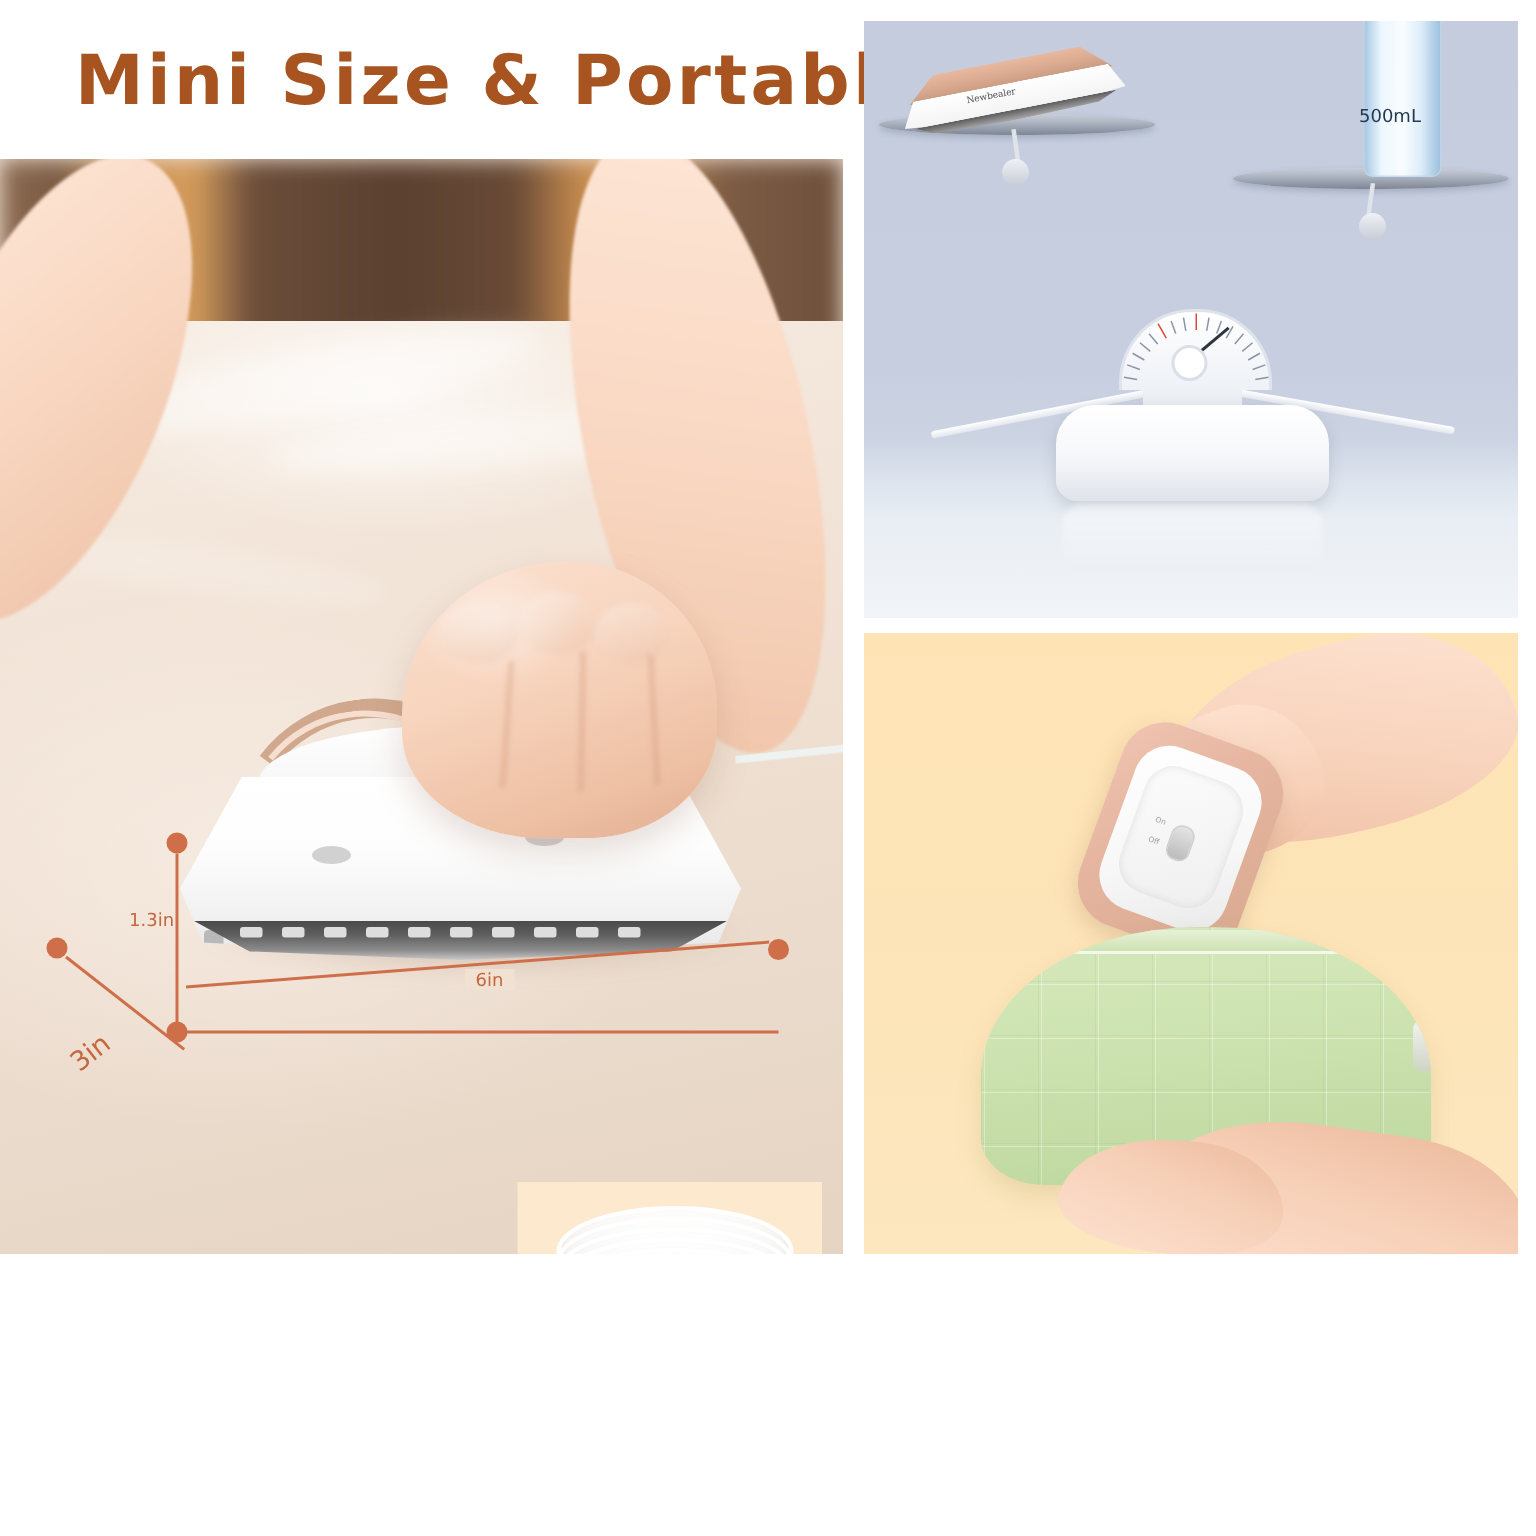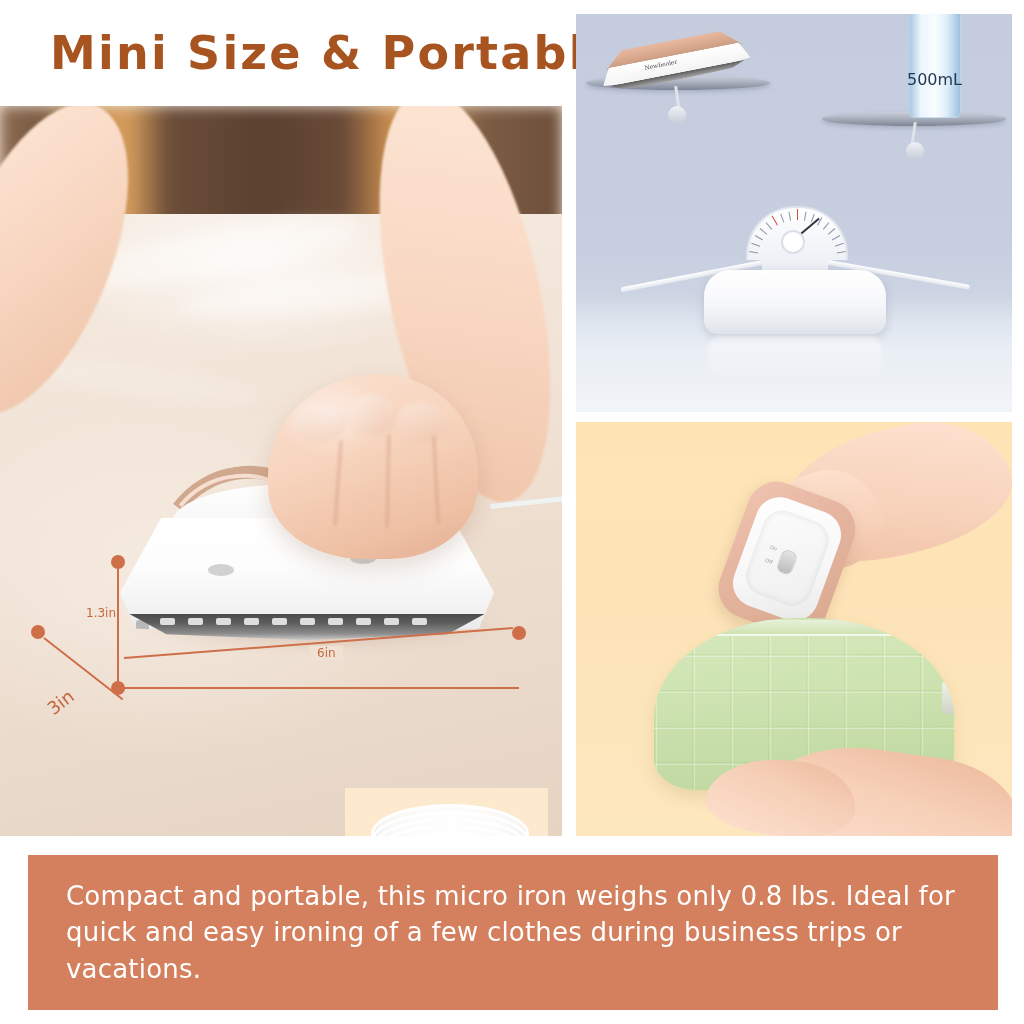--- a/index.html
+++ b/index.html
@@ -270,22 +270,22 @@
   .bottle-body{
     position:absolute;left:3px;top:24px;width:50px;height:126px;
     border-radius:12px 12px 6px 6px;
     background:linear-gradient(90deg,
       rgba(164,200,228,.85) 0%, rgba(238,249,255,.95) 22%,
       rgba(250,253,255,.98) 50%, rgba(224,240,252,.92) 74%,
       rgba(150,190,222,.85) 100%);
     border:1px solid rgba(190,215,235,.8);
   }
   .bottle-label{
-    position:absolute;left:0;top:104px;width:56px;text-align:right;
-    font-size:16px;color:#253a52;font-family:"DejaVu Sans",sans-serif;
+    position:absolute;left:0;top:104px;width:56px;text-align:left;
+    font-size:12px;color:#253a52;font-family:"DejaVu Sans",sans-serif;
   }
 
   
   .panel-pouch{
     position:absolute;left:576px;top:422px;width:436px;height:414px;
     background:linear-gradient(180deg,#fee4b5 0%,#fde4b8 50%,#fde7bf 100%);
     overflow:hidden;
   }
   .p-hand-top{
     position:absolute;left:196px;top:8px;width:240px;height:126px;
@@ -537,17 +537,14 @@
     <div class="pouch">
       <div class="pouch-check"></div>
       <div class="pouch-zip"></div>
       <div class="pouch-zip-pull"></div>
     </div>
 
     <div class="p-hand-bottom"></div>
     <div class="p-palm"></div>
   </div>
 
-  <div class="caption">
-    <div class="caption-text">Compact and portable, this micro iron weighs only 0.8 lbs. Ideal for quick and easy ironing of a few clothes during business trips or vacations.</div>
-  </div>
 
 </div>
 
 </body></html>

